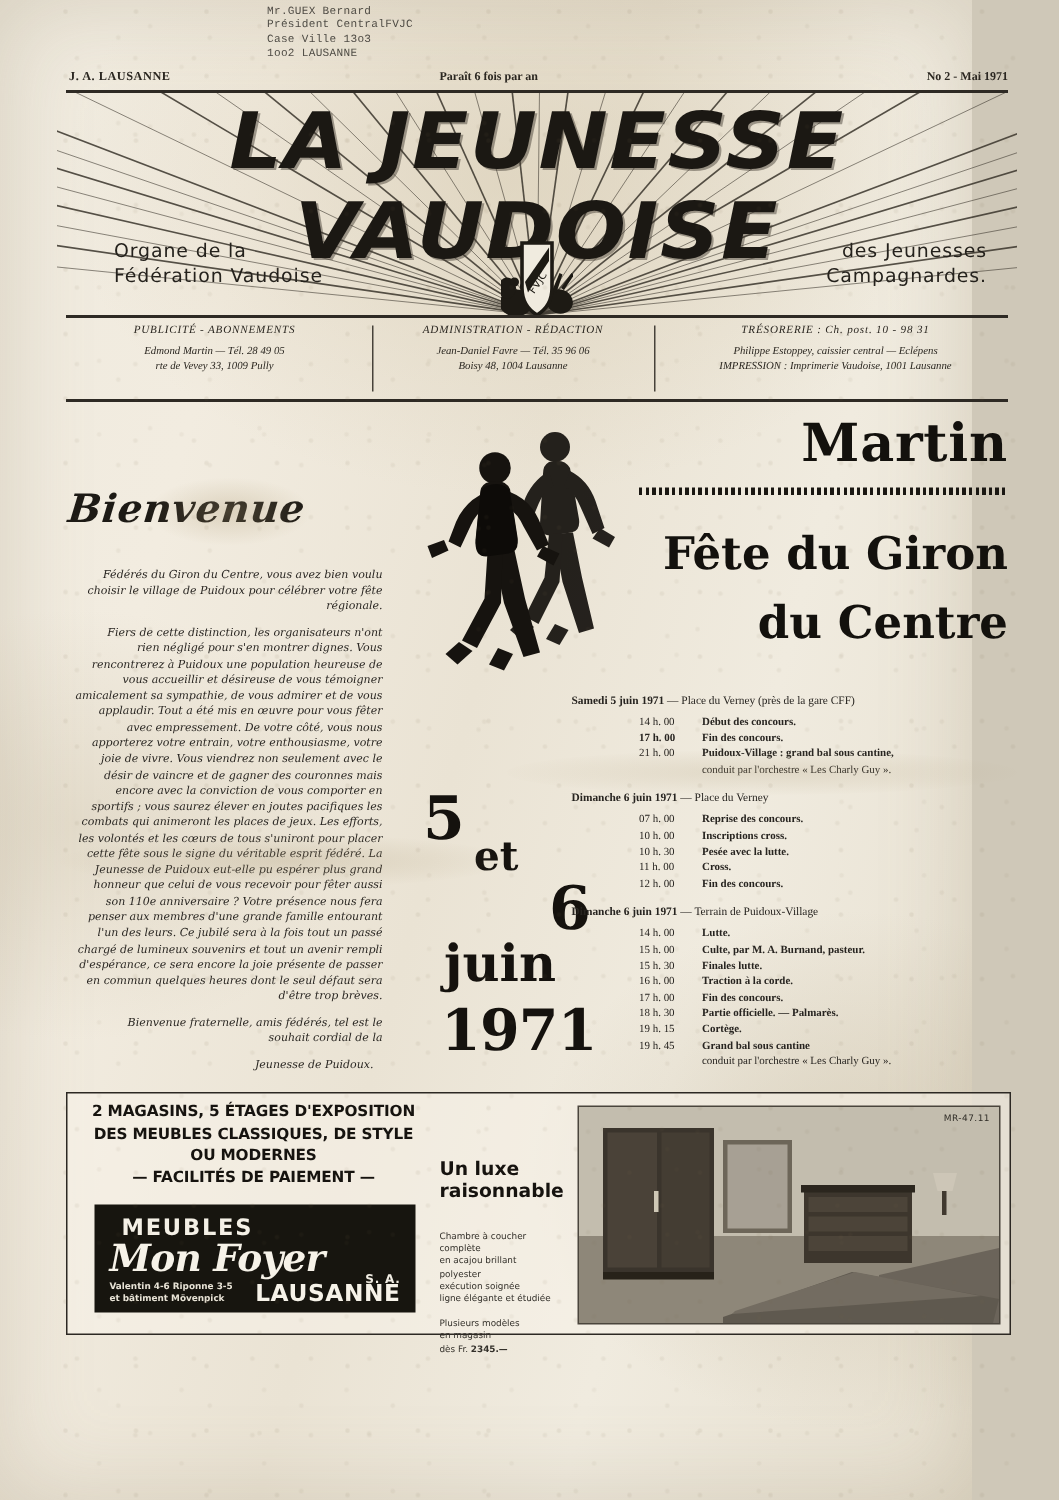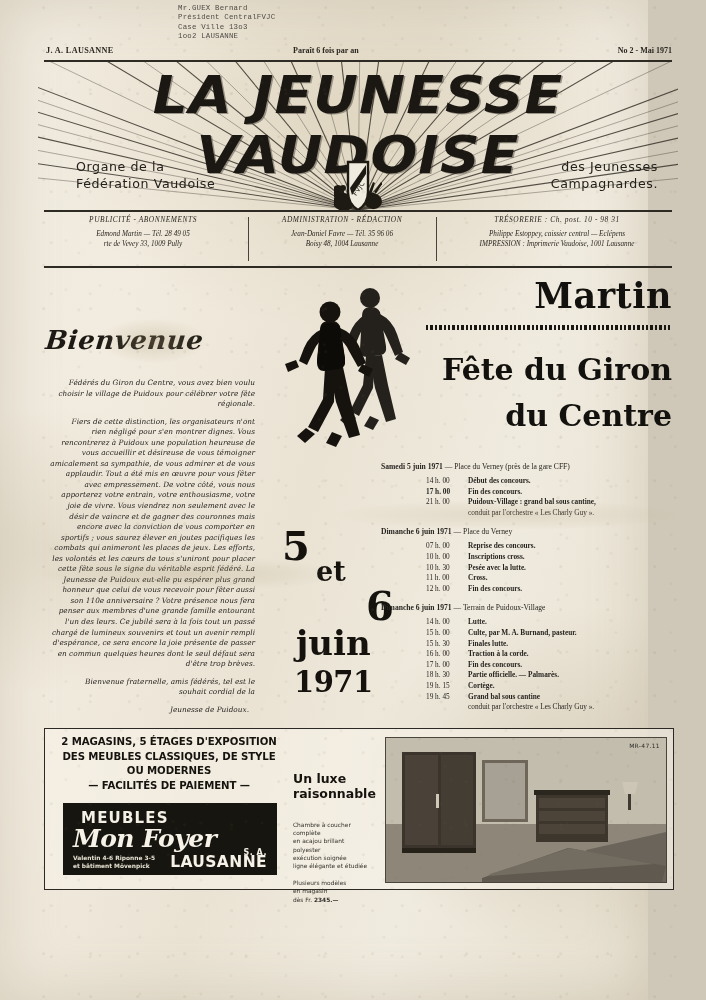--- a/index.html
+++ b/index.html
@@ -74,21 +74,21 @@
   .runners{position:absolute;left:236px;top:268px;width:160px;height:250px;}
 
   
   .bigdate{position:absolute;left:234px;top:520px;width:150px;height:200px;
     font-family:"DejaVu Serif",serif;font-weight:bold;color:#15120e;}
   .bigdate span{position:absolute;line-height:1;}
   .d5{left:10px;top:6px;font-size:40px;}
   .det{left:44px;top:38px;font-size:27px;}
   .d6{left:94px;top:66px;font-size:40px;}
   .djuin{left:24px;top:106px;font-size:34px;}
-  .dyear{left:22px;top:148px;font-size:29px;letter-spacing:-.5px;}
+  .dyear{left:22px;top:148px;font-size:38px;letter-spacing:-.5px;}
 
   
   .hl{position:absolute;right:6px;font-family:"DejaVu Serif",serif;font-weight:bold;
     color:#13110d;text-align:right;line-height:1;}
   .hl1{top:278px;font-size:35px;letter-spacing:.5px;}
   .hl2{top:355px;font-size:30px;}
   .hl3{top:401px;font-size:30px;}
   .dotrule{position:absolute;right:6px;top:325px;width:246px;height:5px;
     background-image:repeating-linear-gradient(90deg,#1a1712 0 2.3px,transparent 2.3px 4.4px);}
 

